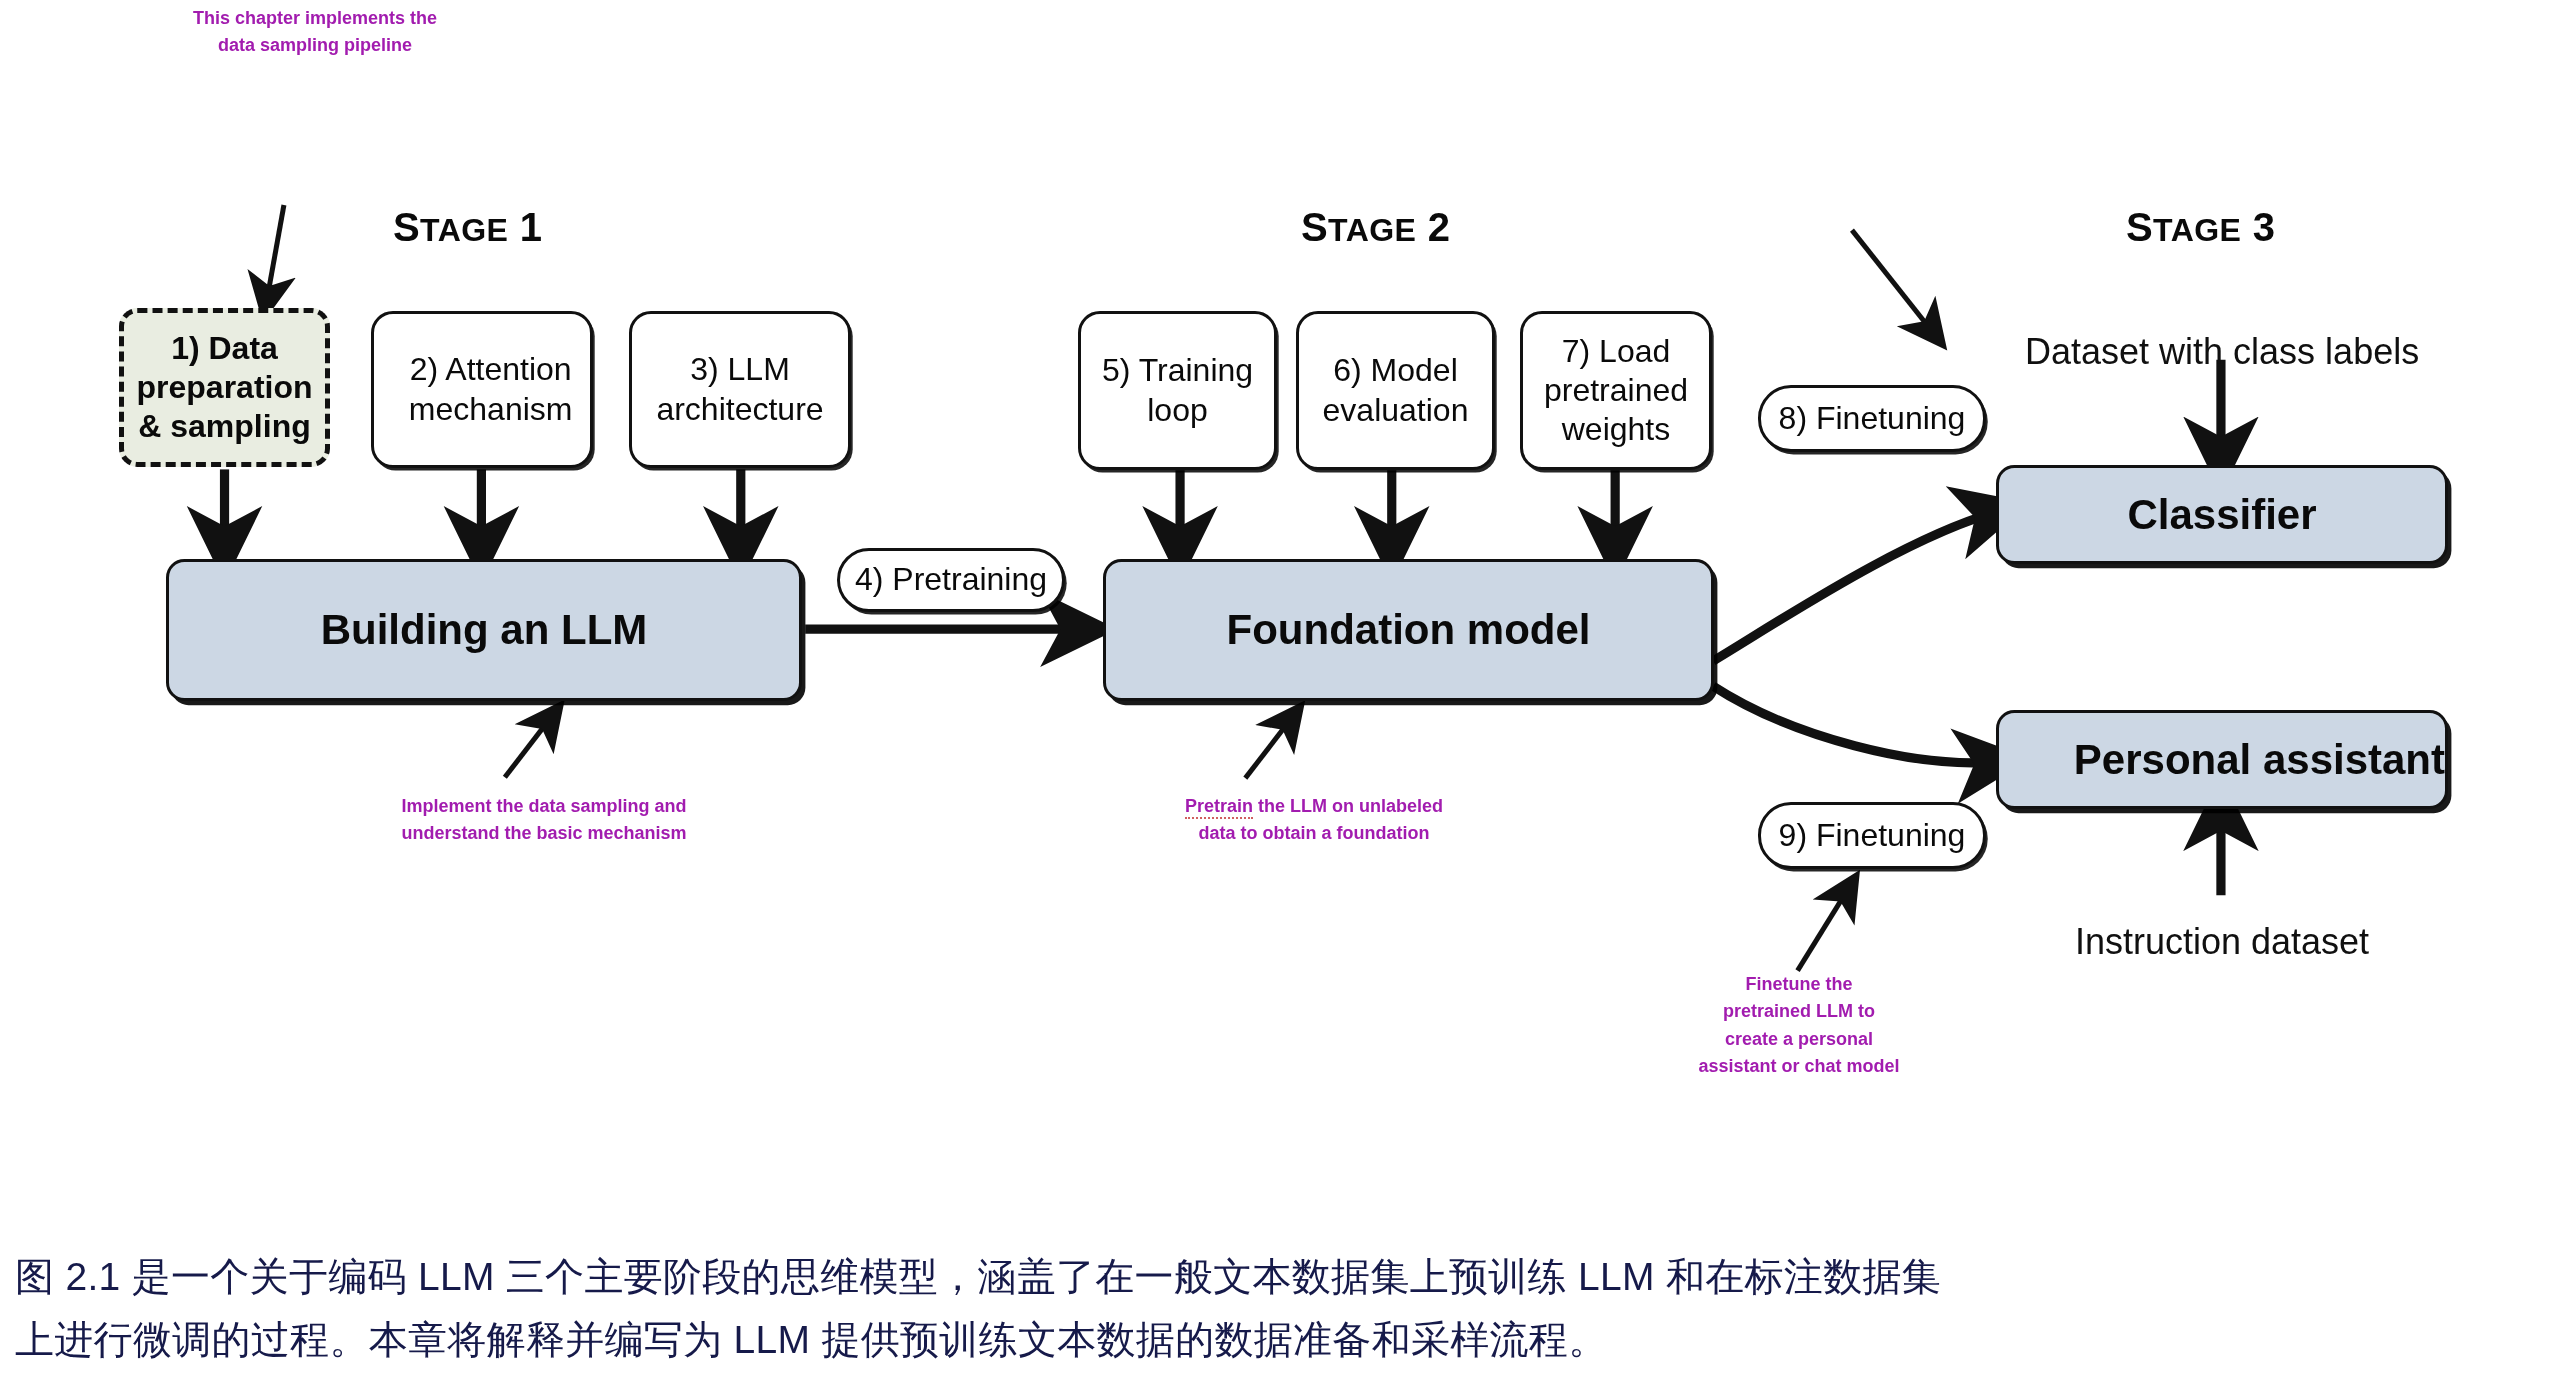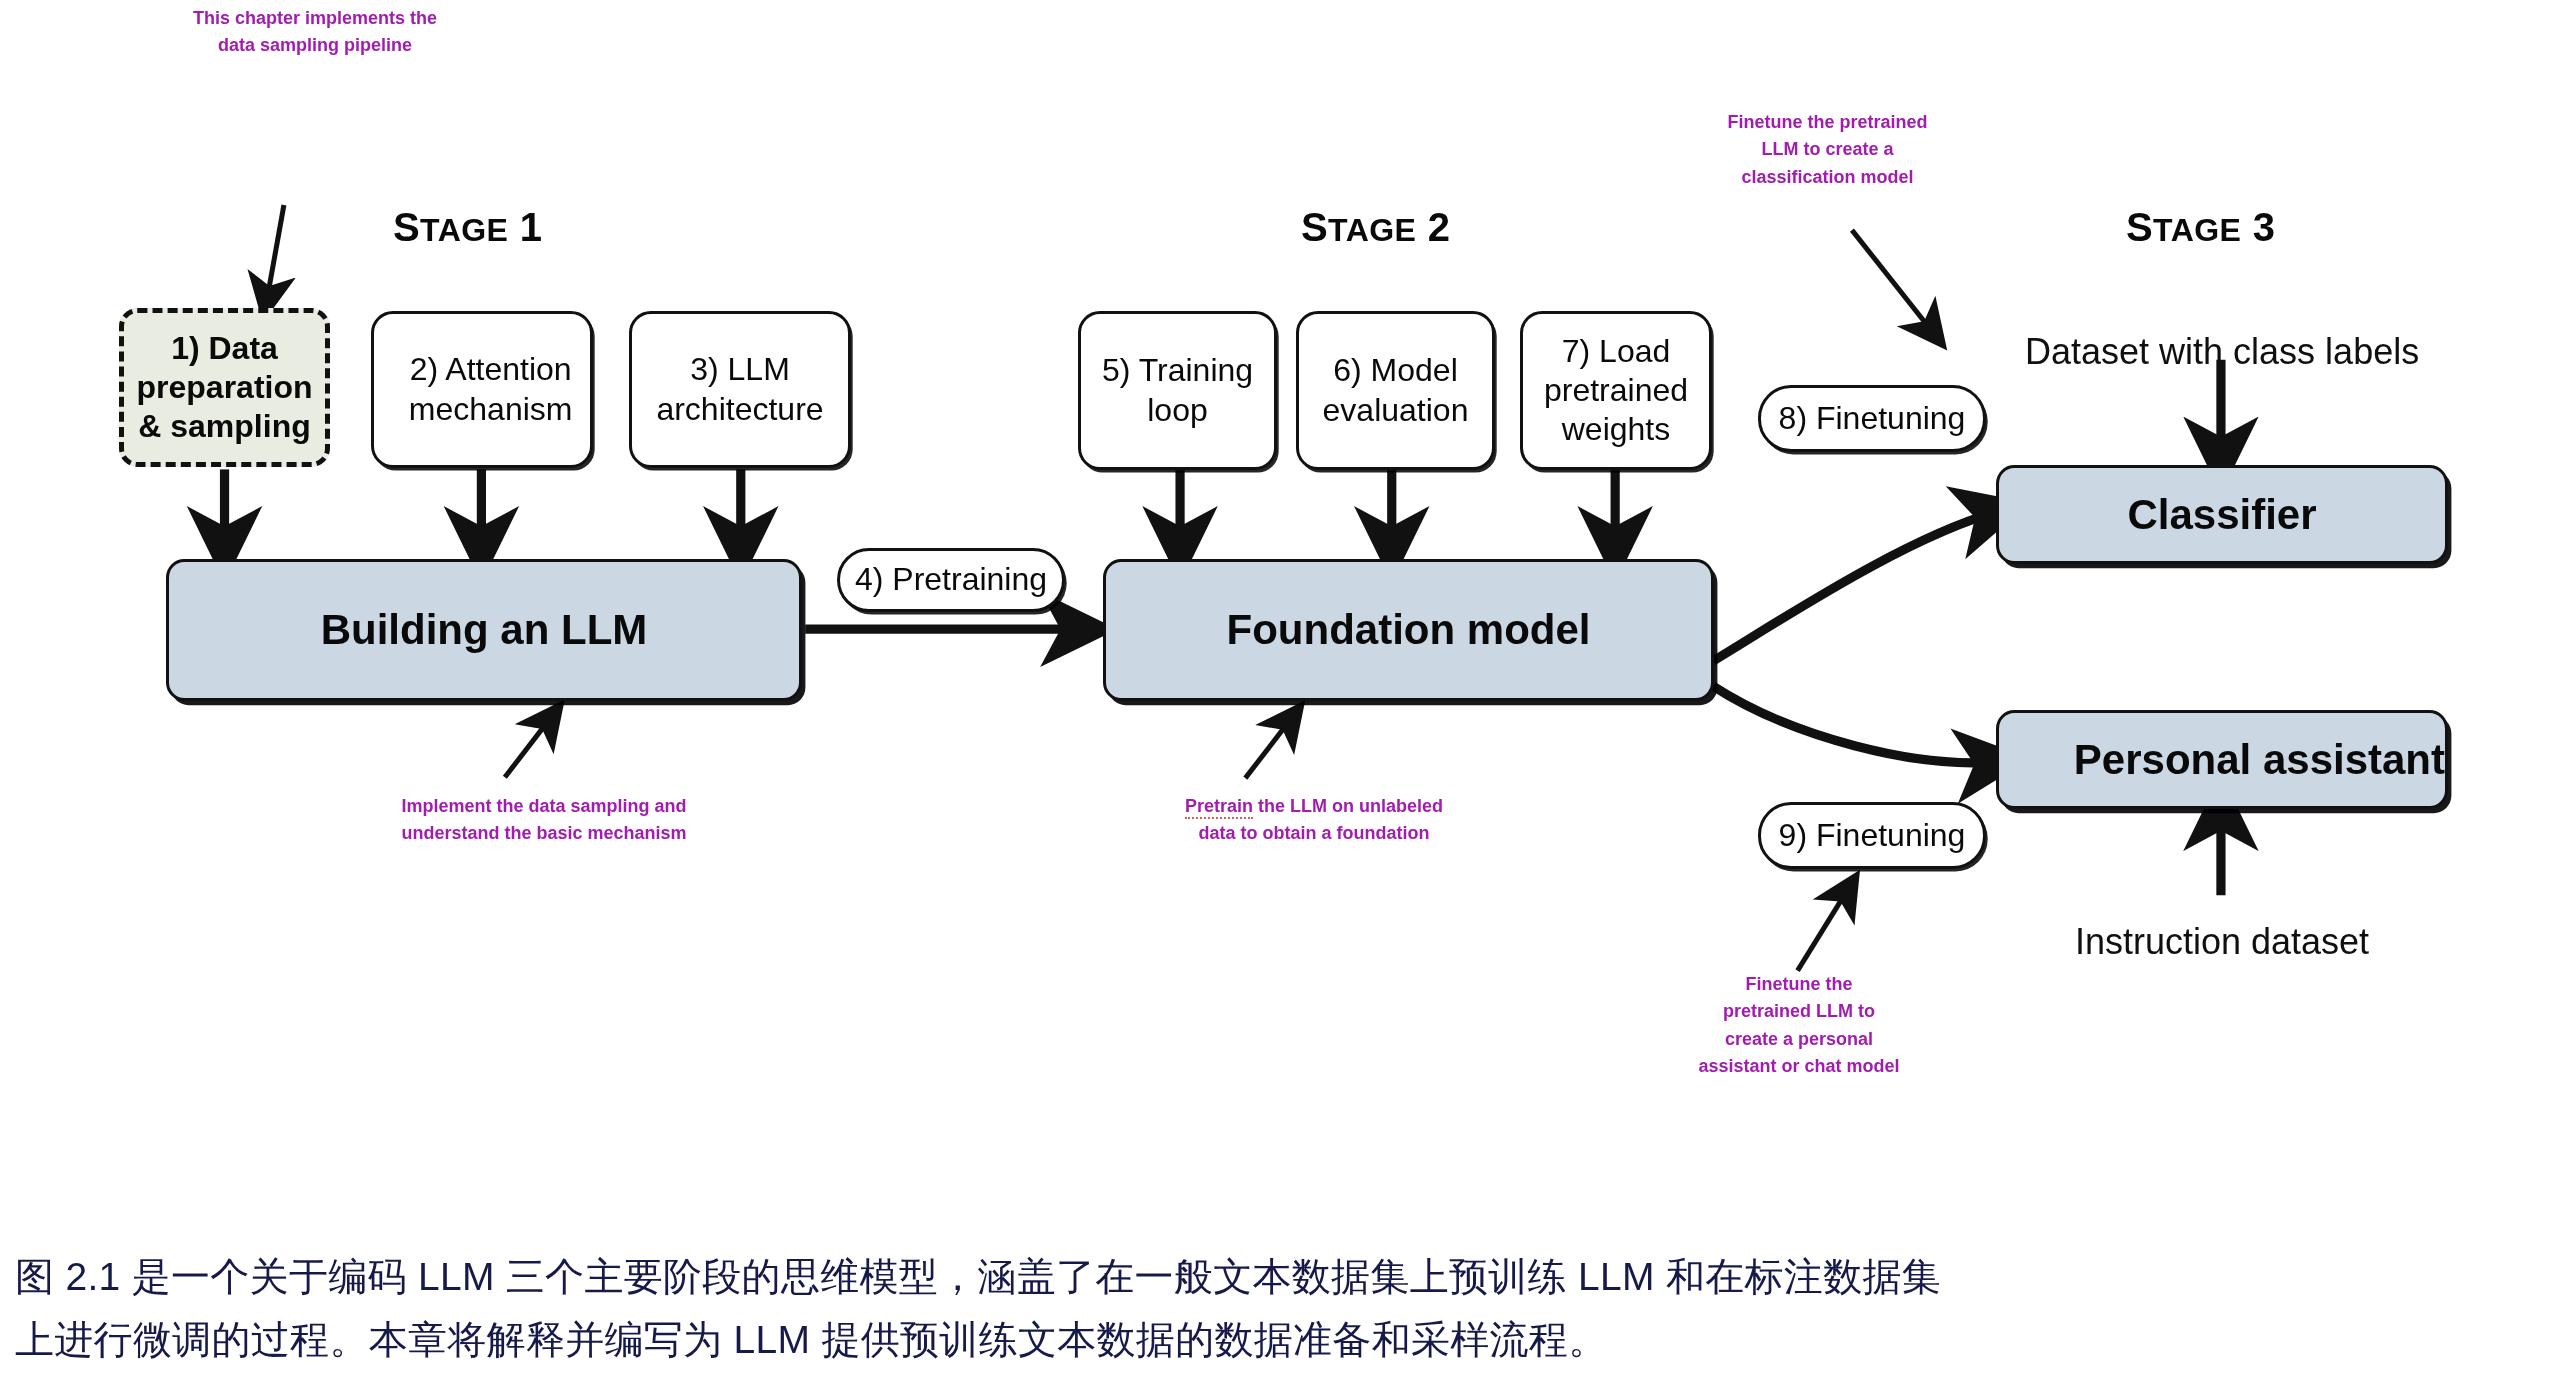--- a/index.html
+++ b/index.html
@@ -210,25 +210,20 @@
 
   <div class="node node-big" style="left:1103px; top:559px; width:611px; height:142px;">
     <span>Foundation model</span>
   </div>
 
   <div class="annot" style="left:1088px; top:793px; width:452px;">
     <div><span class="sp-err">Pretrain</span><span> the LLM on unlabeled</span></div>
     <div>data to obtain a foundation</div>
   </div>
 
-  <div class="annot" style="left:1639px; top:109px; width:377px;">
-    <div>Finetune the pretrained</div>
-    <div>LLM to create a</div>
-    <div>classification model</div>
-  </div>
 
   <div class="node node-pill" style="left:1758px; top:385px; width:228px; height:67px;">
     <span>8) Finetuning</span>
   </div>
 
   <div class="plain" style="left:2025px; top:322px; width:393px;">Dataset with class labels</div>
 
   <div class="node node-big" style="left:1996px; top:465px; width:452px; height:99px;">
     <span>Classifier</span>
   </div>

